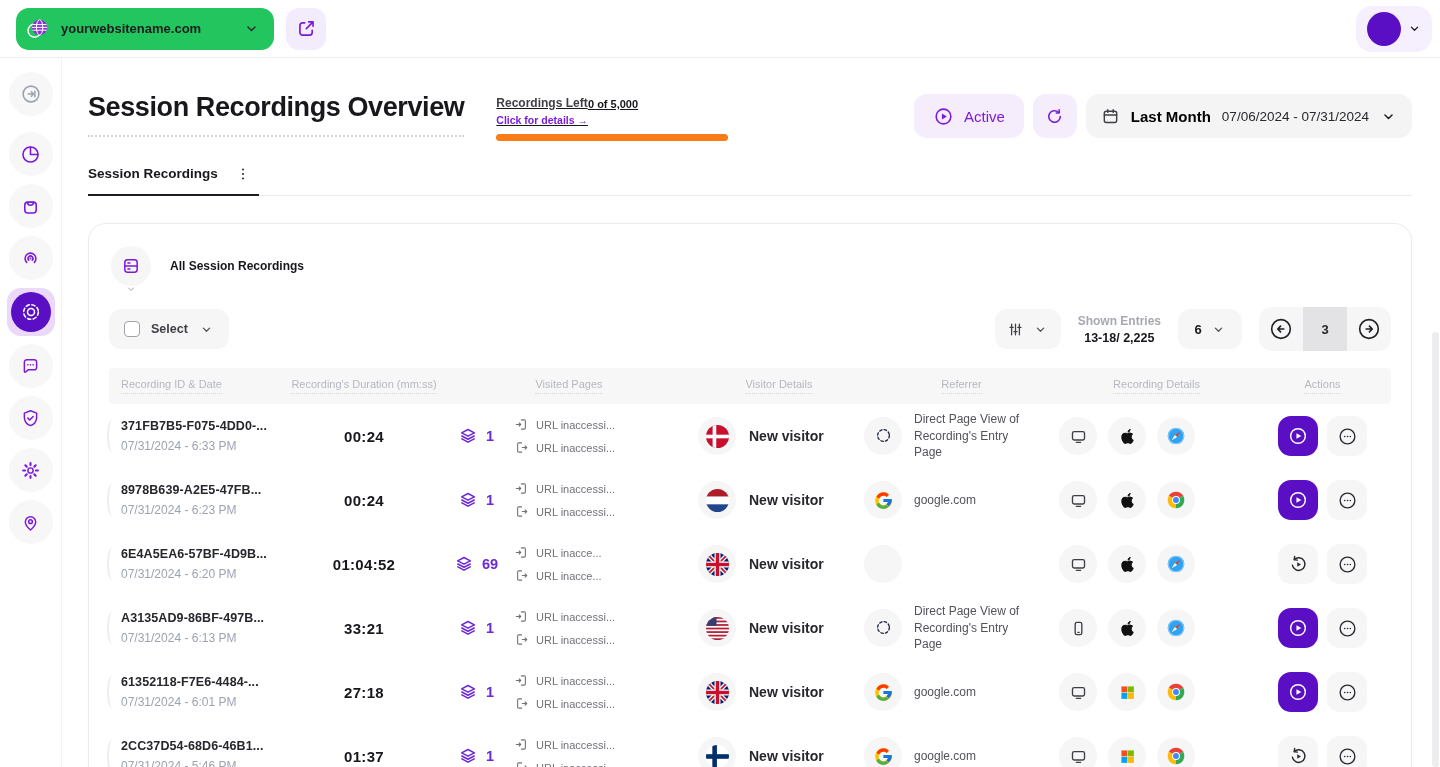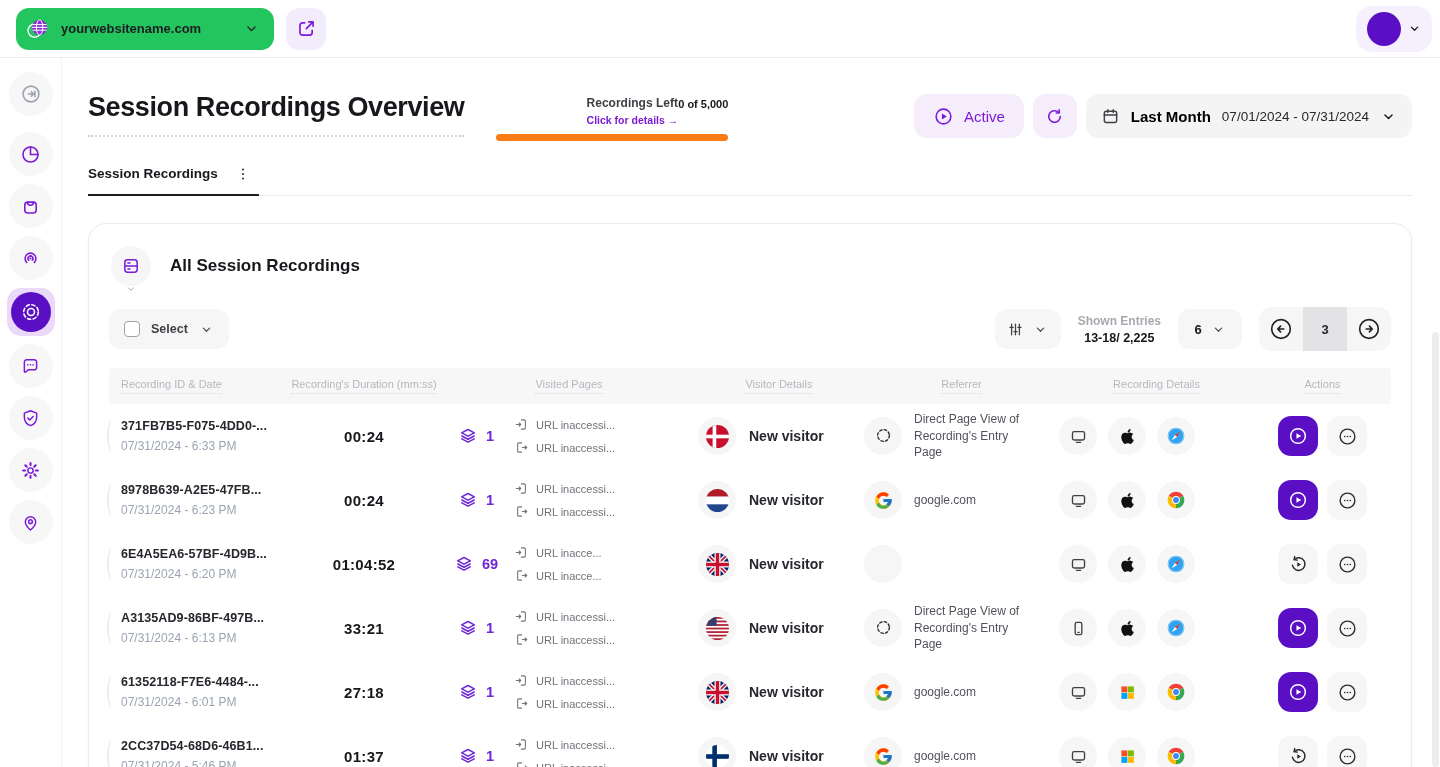--- a/index.html
+++ b/index.html
@@ -29,21 +29,21 @@
     display:flex; align-items:center; justify-content:center; margin-bottom:8px; cursor:pointer; flex:0 0 auto; }
   .side-active .inner { width:40px; height:40px; border-radius:50%; background:#5b0fc4; color:#fff;
     display:flex; align-items:center; justify-content:center; }
 
   
   .main { margin-left:62px; padding:34px 28px 0 26px; }
   .page-head { display:flex; align-items:flex-start; }
   .page-title { font-size:27px; font-weight:800; letter-spacing:-0.4px; color:#17171c;
     display:inline-block; border-bottom:2px dotted #d4d4da; padding-bottom:12px; }
   .rec-left { width:232px; margin-left:32px; margin-top:4px; }
-  .rec-left .top { display:flex; justify-content:flex-end; }
+  .rec-left .top { display:flex; justify-content:flex-start;text-decoration:underline; }
   .rec-left .l1 { font-size:12px; font-weight:600; color:#3f3f46; }
   .rec-left .l2 { font-size:10.5px; font-weight:700; color:#7c1ad8; margin-top:4px; cursor:pointer; }
   .rec-left .cnt { font-size:11px; font-weight:700; color:#17171c; margin-top:2px; }
   .rec-bar { margin-top:8px; height:7px; border-radius:4px; background:#f97c16; }
   .head-actions { margin-left:auto; display:flex; align-items:center; gap:9px; margin-top:2px; }
   .btn-active { height:44px; border-radius:13px; background:#f5edfc; display:flex; align-items:center;
     gap:10px; padding:0 19px; cursor:pointer; }
   .btn-active span { font-size:15px; font-weight:400; color:#7c1ad8; }
   .btn-refresh { width:44px; height:44px; border-radius:13px; background:#f5edfc; color:#7c1ad8;
     display:flex; align-items:center; justify-content:center; cursor:pointer; }
@@ -57,21 +57,21 @@
   .tab .t-lbl { font-size:13.5px; font-weight:700; color:#17171c; }
   .tab::after { content:""; position:absolute; left:0; right:0; bottom:-1px; height:2px; background:#1c1c22; }
 
   
   .card { margin-top:27px; border:1px solid #ececef; border-radius:18px; background:#fff;
     box-shadow:0 1px 3px rgba(20,20,24,.04); padding:22px 20px 8px; min-height:436px; }
   .card-head { display:flex; align-items:center; gap:19px; padding-left:2px; }
   .db-wrap { position:relative; width:40px; height:40px; border-radius:50%; background:#f6f6f7; color:#7c1ad8;
     display:flex; align-items:center; justify-content:center; cursor:pointer; }
   .db-wrap .chev { position:absolute; left:14px; bottom:-9px; color:#9ca3af; }
-  .card-title { font-size:17px; font-weight:700; color:#17171c; }
+  .card-title { font-size:12px; font-weight:700; color:#17171c; }
 
   .controls { margin-top:21px; display:flex; align-items:center; }
   .sel-btn { height:40px; border-radius:12px; background:#f6f6f7; display:flex; align-items:center;
     gap:11px; padding:0 15px; cursor:pointer; }
   .sel-box { width:16px; height:16px; border:1.6px solid #a1a1aa; border-radius:4px; background:#fff; }
   .sel-btn span { font-size:12.5px; font-weight:600; color:#3f3f46; }
   .ctrl-right { margin-left:auto; display:flex; align-items:center; gap:17px; }
   .filter-btn { width:66px; height:40px; border-radius:12px; background:#f6f6f7; display:flex;
     align-items:center; justify-content:center; gap:9px; color:#3f3f46; cursor:pointer; }
   .entries { text-align:center; }
@@ -468,21 +468,21 @@
             </svg>
           </span>
       </div>
       <div class="date-pill">
         <span class="icon" style="color:#3f3f46">
             <svg width="19" height="19">
               <use href="#s-cal"></use>
             </svg>
           </span>
         <span class="preset">Last Month</span>
-        <span class="range">07/01/2024 - 07/31/2024</span>
+        <span class="range">07/06/2024 - 07/31/2024</span>
         <span class="icon" style="color:#17171c">
             <svg width="17" height="17">
               <use href="#s-chev"></use>
             </svg>
           </span>
       </div>
     </div>
   </div>
 
   <div class="tabrow">

